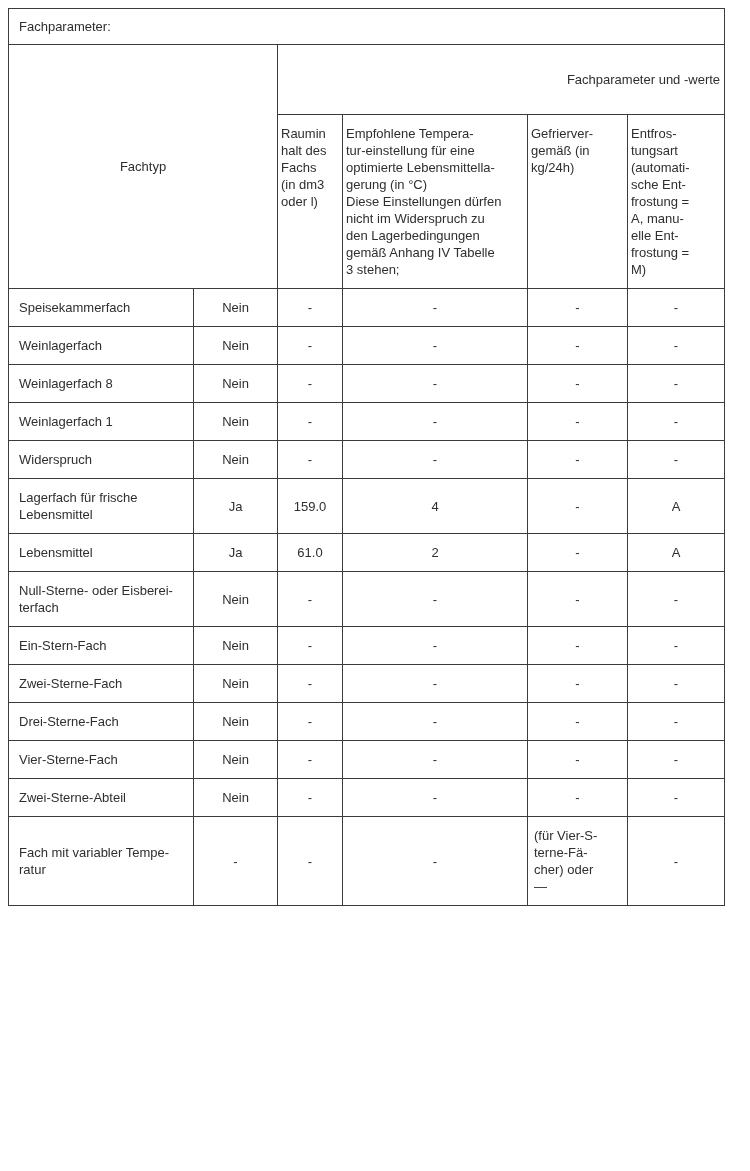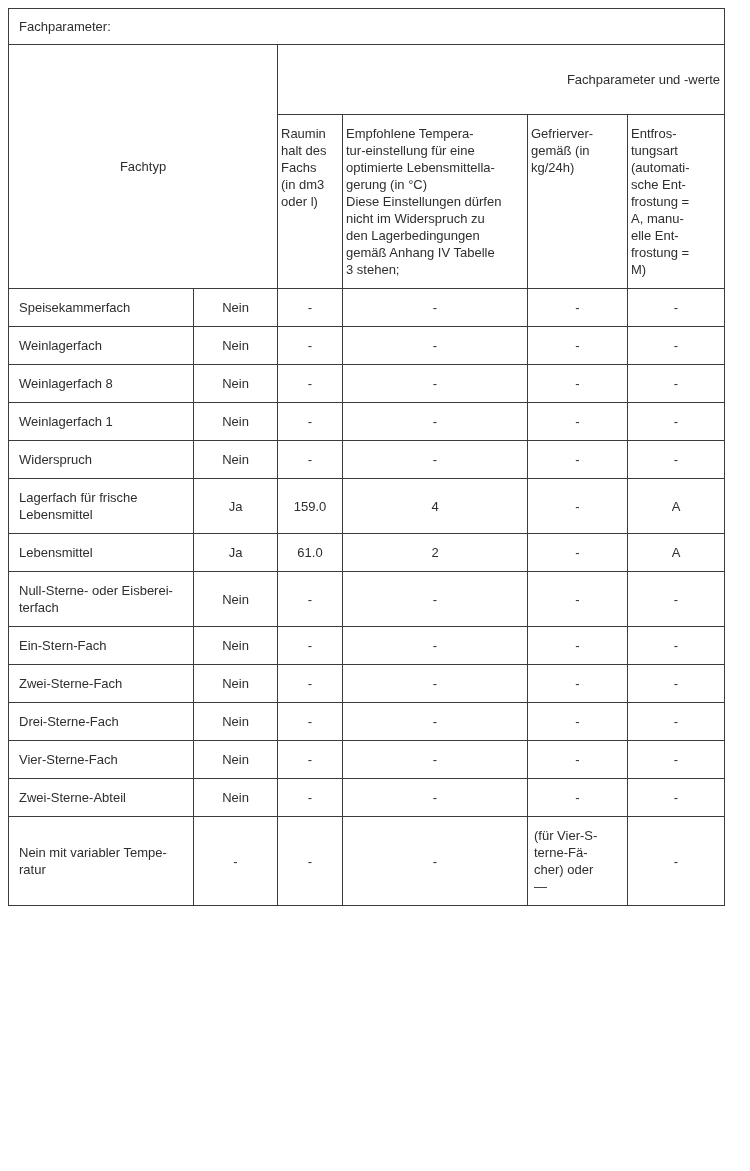--- a/index.html
+++ b/index.html
@@ -238,21 +238,21 @@
     </tr>
         <tr>
       <td class="cell-type">Zwei-Sterne-Abteil</td>
       <td>Nein</td>
       <td>-</td>
       <td>-</td>
       <td>-</td>
       <td>-</td>
     </tr>
         <tr>
-      <td class="cell-type">Nein mit variabler Tempe-
+      <td class="cell-type">Fach mit variabler Tempe-
 ratur</td>
       <td>-</td>
       <td>-</td>
       <td>-</td>
       <td class="cell-left">(für Vier-S-
 terne-Fä-
 cher) oder
 —</td>
       <td>-</td>
     </tr>

